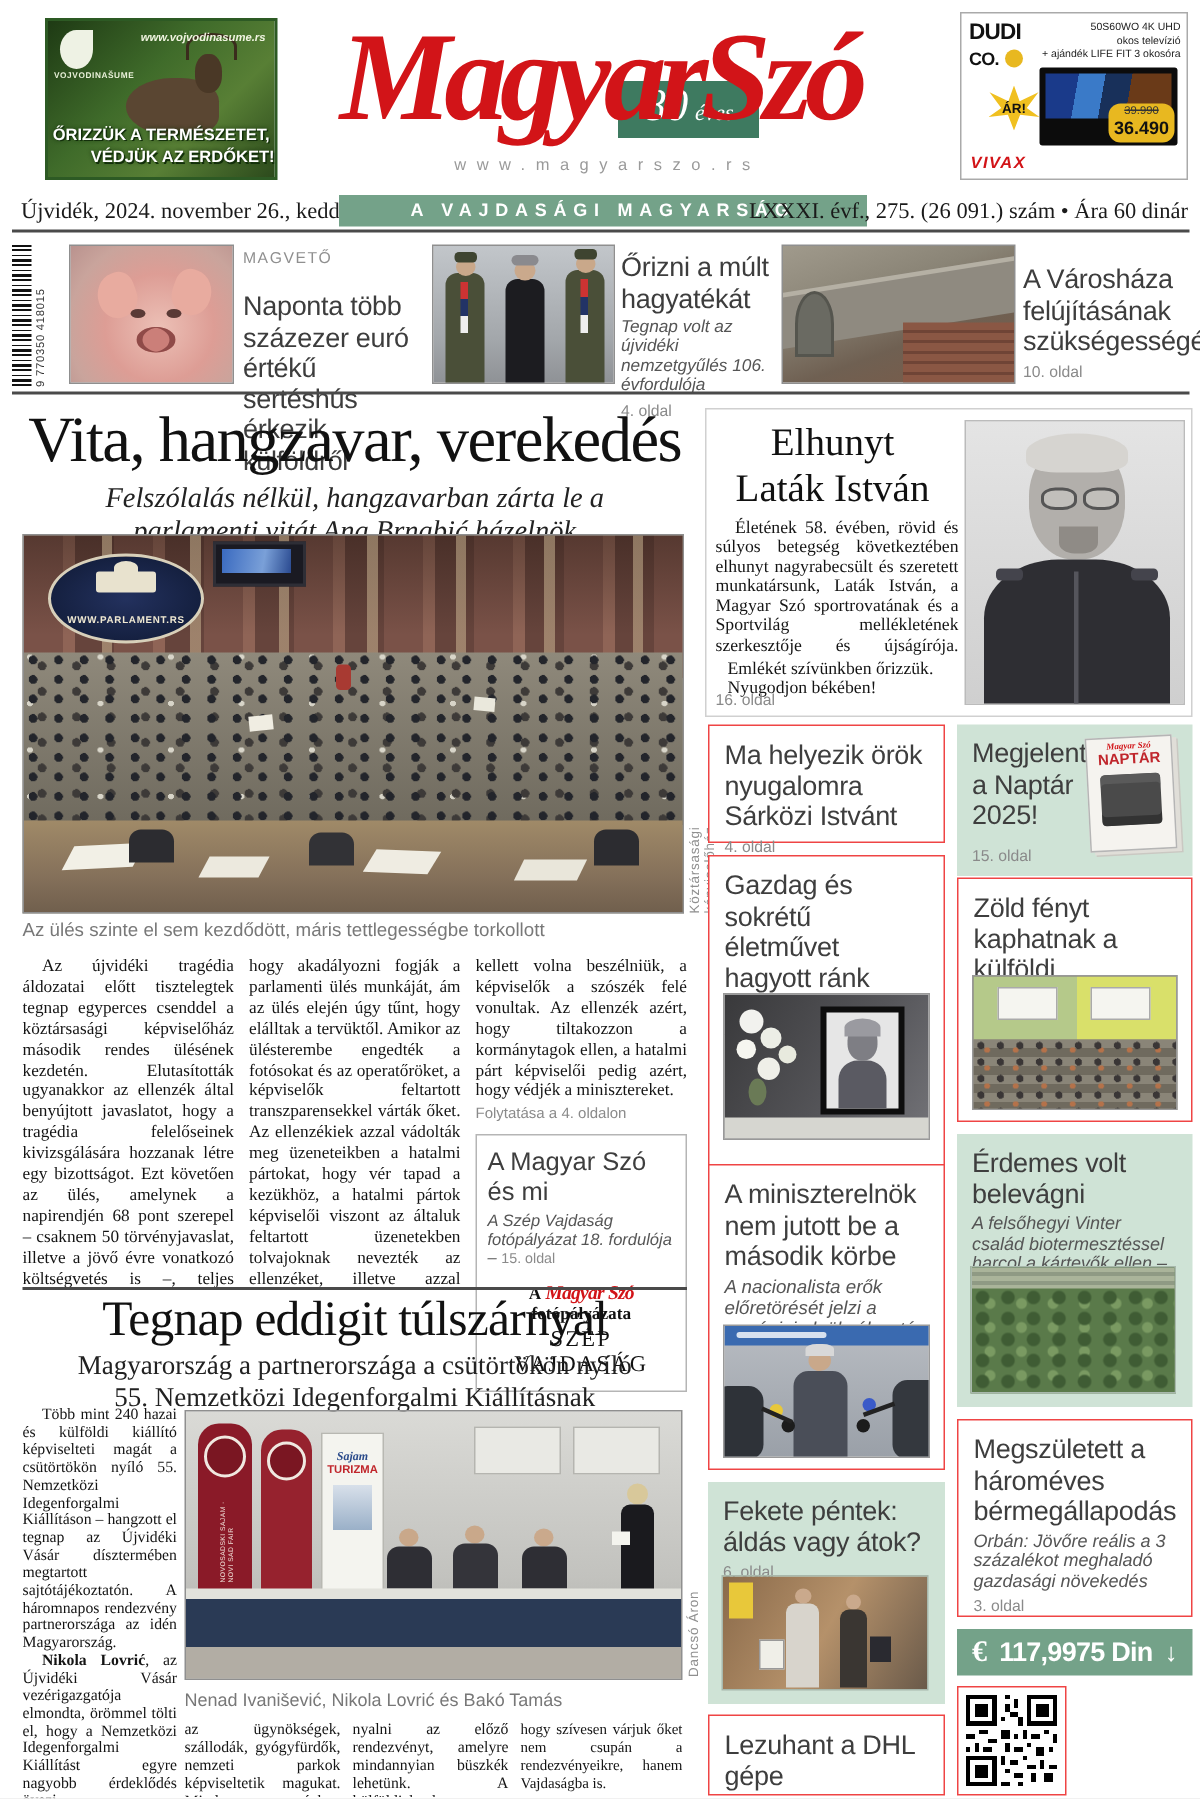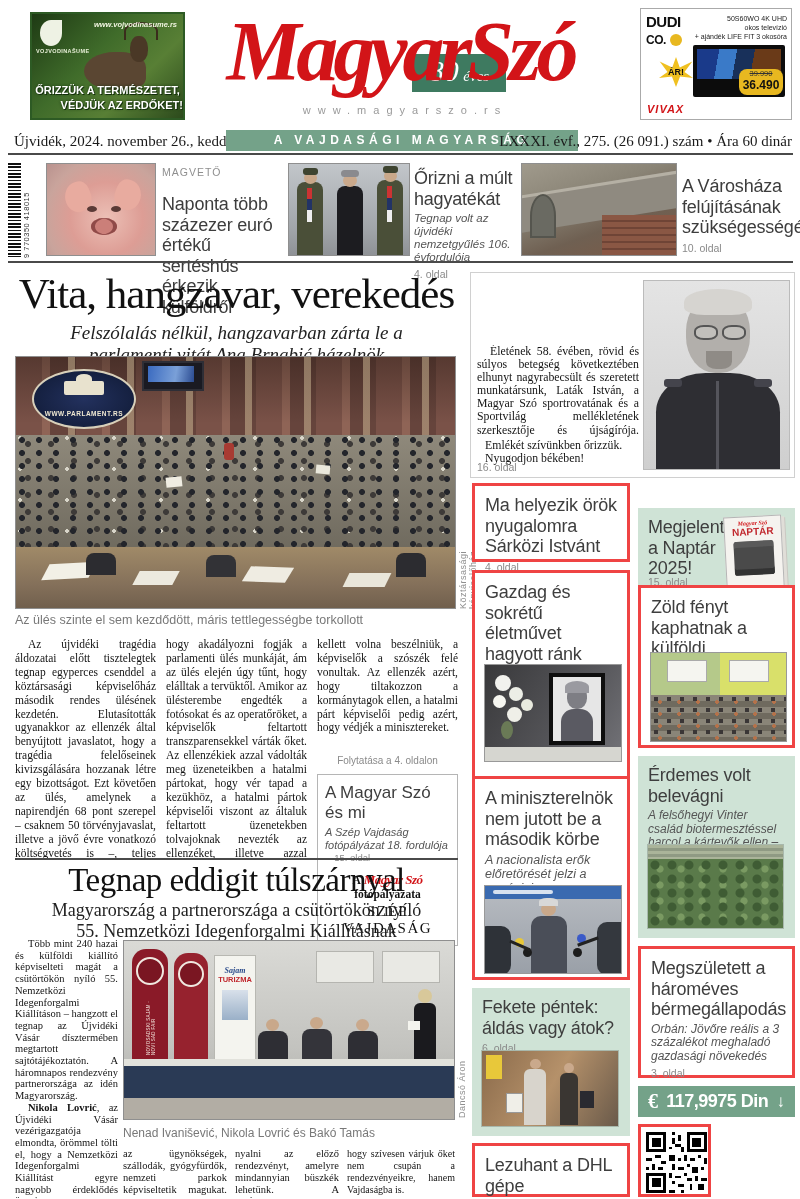--- a/index.html
+++ b/index.html
@@ -4,27 +4,27 @@
 <style>
   html,body{margin:0;padding:0;background:#e8e8e8}
   .page{position:relative;width:800px;height:1199px;margin:0 auto;background:#fff;overflow:hidden;
         font-family:"Liberation Sans",sans-serif;color:#1a1a1a}
   .abs{position:absolute}
   .serif{font-family:"Liberation Serif",serif}
   .rule{position:absolute;background:#4a4a4a;height:2px}
   .photo{position:absolute;overflow:hidden;border:1px solid #8f8f8f;box-sizing:border-box}
   .vtext{writing-mode:vertical-rl;transform:rotate(180deg);font:9px "Liberation Sans",sans-serif;color:#8f8f8f;letter-spacing:.5px}
   .box{position:absolute;box-sizing:border-box;padding:9px 10px}
-  .wbox{background:#fff;border:3px solid #ef4444}
+  .wbox{background:#fff;border:1px solid #ef4444}
   .gbox{background:#cfe3d6}
   .btitle{font:18px/20.5px "Liberation Sans",sans-serif;color:#3e3e3e;letter-spacing:-.2px}
   .bsub{font:italic 12.5px/14px "Liberation Sans",sans-serif;color:#555;margin-top:3px}
   .bpage{font:10.5px "Liberation Sans",sans-serif;color:#8a8a8a;margin-top:4px}
   .bodytxt{font-family:"Liberation Serif",serif;text-align:justify;color:#141414;overflow:hidden}
-  .cont{font:10px "Liberation Sans",sans-serif;color:#8a8a8a;text-align:center;margin-top:20px}
+  .cont{font:10px "Liberation Sans",sans-serif;color:#8a8a8a;text-align:left;margin-top:2px}
   .caption{font:12.5px "Liberation Sans",sans-serif;color:#787878}
   .teaser-title{font:18px/20.5px "Liberation Sans",sans-serif;color:#3d3d3d;letter-spacing:-.2px}
   .indent{text-indent:13px}
 </style>
 </head>
 <body>
 
 <div class="page">
 
   <div class="photo" style="left:30px;top:12px;width:155px;height:108px;border:2px solid #2d5a24;
@@ -194,20 +194,24 @@
         <span style="font:bold italic 13px 'Liberation Serif',serif;color:#d21418;letter-spacing:-.5px">Magyar Szó</span>
         <span style="font-weight:bold">fotópályázata</span>
       </div>
       <div style="text-align:center;font:15px 'Liberation Serif',serif;color:#111;letter-spacing:1.5px;margin-top:3px">SZÉP VAJDASÁG</div>
     </div>
   </div>
 
   <div class="rule" style="left:15px;top:858px;width:443px"></div>
 
   <div class="abs" style="left:470px;top:272px;width:325px;height:206px;border:1px solid #d0d0d0;box-sizing:border-box;background:#fff">
+    <div class="abs serif" style="left:0;top:6px;width:168px;text-align:center;font-size:26px;line-height:31px;color:#111">
+      <span>Elhunyt</span><br>
+      <span>Laták István</span>
+    </div>
     <div class="abs bodytxt indent" style="left:6px;top:72px;width:162px;height:92px;font-size:11.8px;line-height:13.1px">Életének 58. évében, rövid és súlyos betegség következtében elhunyt nagyrabecsült és szeretett munkatársunk, Laták István, a Magyar Szó sportrovatának és a Sportvilág mellékletének szerkesztője és újságírója. Temetéséről később intézkednek.</div>
     <div class="abs serif" style="left:14px;top:166px;width:160px;font-size:11.8px;line-height:13.2px;color:#141414">
       <span>Emlékét szívünkben őrizzük.</span><br>
       <span>Nyugodjon békében!</span>
     </div>
     <div class="abs bpage" style="left:6px;bottom:4px">16. oldal</div>
     <div class="photo" style="left:172px;top:7px;width:147px;height:190px;border:1px solid #bbb;
                 background:linear-gradient(#e4e4e4,#cfcfcf)">
       <div class="abs" style="left:42px;top:14px;width:64px;height:78px;background:#b2afab;border-radius:46%"></div>
       <div class="abs" style="left:40px;top:8px;width:68px;height:26px;background:#d6d4d0;border-radius:50% 50% 30% 30%"></div>
@@ -284,21 +288,21 @@
       <div class="abs" style="left:24px;top:42px;width:15px;height:18px;background:#f0efe8;border:1px solid #999"></div>
       <div class="abs" style="left:98px;top:40px;width:14px;height:17px;background:#2a2a30"></div>
     </div>
   </div>
 
   <div class="box wbox" style="left:472px;top:1143px;width:158px;height:54px">
     <div class="btitle">Lezuhant a DHL gépe</div>
     <div class="bpage">2. oldal</div>
   </div>
 
-  <div class="box gbox" style="left:638px;top:508px;width:157px;height:87px">
+  <div class="box gbox" style="left:638px;top:483px;width:157px;height:101px">
     <div class="btitle" style="width:80px">Megjelent a Naptár 2025!</div>
     <div class="bpage" style="position:absolute;left:10px;bottom:7px">15. oldal</div>
     <div class="abs" style="right:12px;top:8px;width:56px;height:74px;background:#f5f3ef;border:1px solid #b5b5b5;transform:rotate(-3deg);
                 box-shadow:3px 2px 0 #e0ded8,4px 3px 0 #cac8c2">
       <div style="font:bold italic 6px 'Liberation Serif',serif;color:#d21418;text-align:center;margin-top:3px">Magyar Szó</div>
       <div style="font:bold 10px 'Liberation Sans',sans-serif;color:#c0262c;text-align:center">NAPTÁR</div>
       <div style="margin:4px auto 0;width:40px;height:34px;background:#4a4a4a;border-radius:3px;
            box-shadow:inset 0 -6px 0 #333,inset 0 6px 0 #5a5a5a"></div>
     </div>
   </div>

